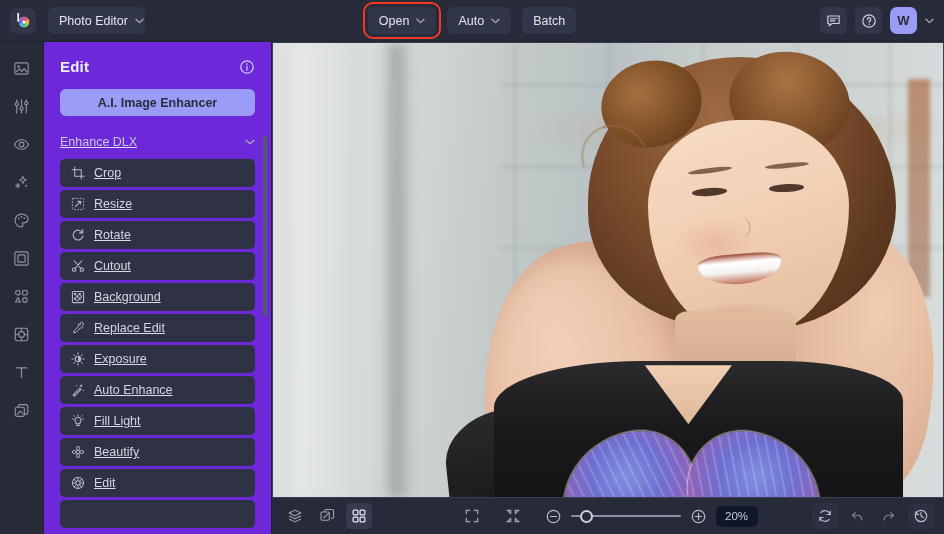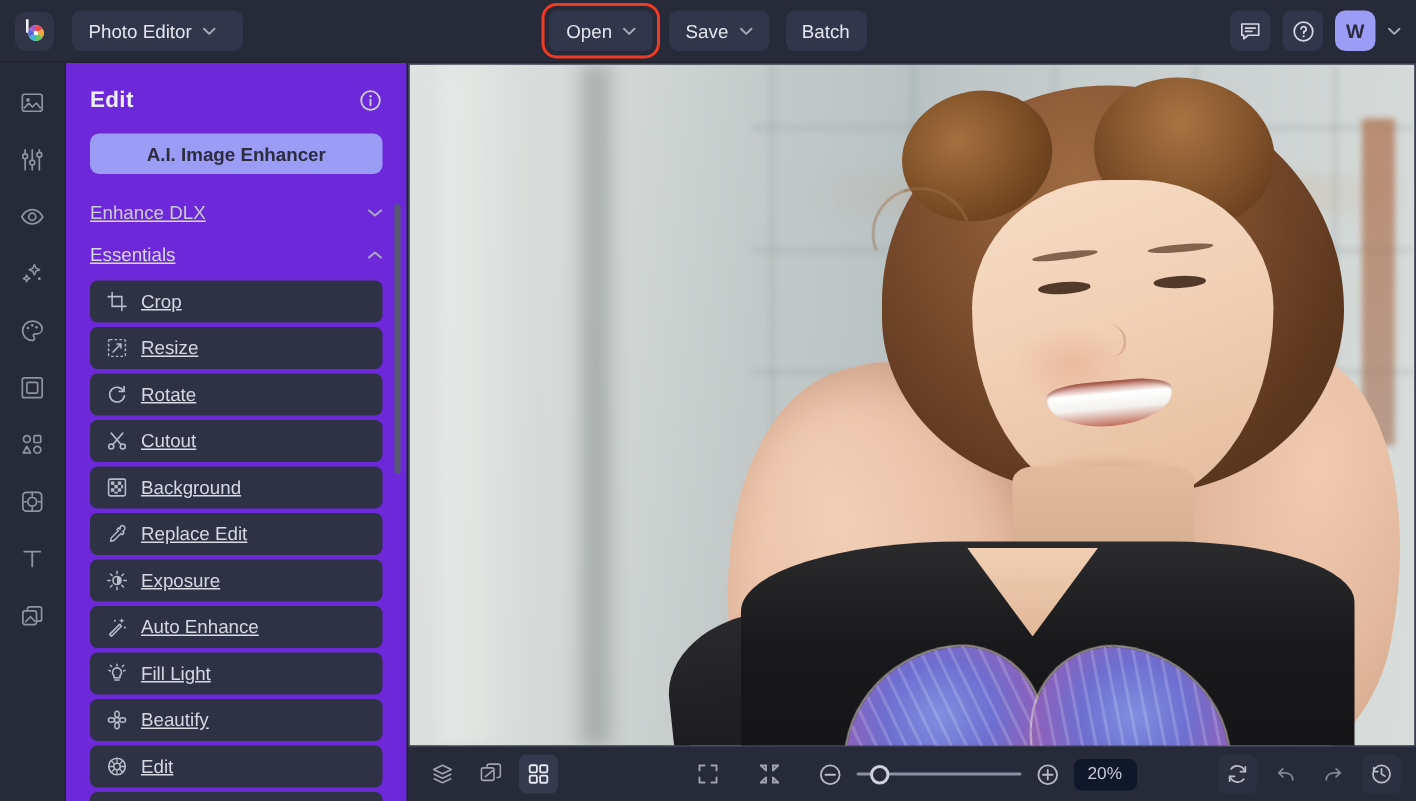--- a/index.html
+++ b/index.html
@@ -18,21 +18,21 @@
     display:flex; align-items:center; position:relative;
     border-bottom:1px solid #20222e;
   }
   .logo-btn {
     width:26px; height:26px; margin-left:10px; border-radius:7px;
     background:#323547; display:flex; align-items:center; justify-content:center;
     flex:0 0 26px;
   }
   .logo-wheel { position:relative; width:17px; height:17px; }
   .app-chip {
-    margin-left:12px; height:27px; padding:0 18px 0 11px; border-radius:6px;
+    margin-left:12px; height:27px; padding:0 1px 0 11px; border-radius:6px;
     background:#32364a; display:flex; align-items:center; gap:7px;
     font-size:12.5px; color:#e4e6ee;
   }
   .center-group {
     position:absolute; left:0; right:0; top:0; bottom:0;
     display:flex; align-items:center; justify-content:center; gap:11px;
     pointer-events:none;
   }
   .center-group > * { pointer-events:auto; }
   .tb-btn {
@@ -353,21 +353,21 @@
     <div class="center-group">
       <button class="tb-btn highlight">
         <span>Open</span>
         <span class="caret-sm">
           <svg width="9" height="6" viewBox="0 0 9 6">
               <path d="M1 1.2 L4.5 4.6 L8 1.2" stroke="#a7aabb" stroke-width="1.3" fill="none" stroke-linecap="round" stroke-linejoin="round"></path>
             </svg>
         </span>
       </button>
       <button class="tb-btn">
-        <span>Save</span>
+        <span>Auto</span>
         <span class="caret-sm">
           <svg width="9" height="6" viewBox="0 0 9 6">
               <path d="M1 1.2 L4.5 4.6 L8 1.2" stroke="#a7aabb" stroke-width="1.3" fill="none" stroke-linecap="round" stroke-linejoin="round"></path>
             </svg>
         </span>
       </button>
       <button class="tb-btn">
         <span>Batch</span>
       </button>
     </div>
@@ -488,28 +488,20 @@
       </div>
 
       <button class="ai-btn">A.I. Image Enhancer</button>
 
       <div class="panel-scroll">
         <div class="sec-head">
           <span>Enhance DLX</span>
           <span>
             <svg width="10" height="6" viewBox="0 0 10 6">
                 <path d="M1 1.3 L5 4.7 L9 1.3" stroke="#a7aabb" stroke-width="1.3" fill="none" stroke-linecap="round" stroke-linejoin="round"></path>
-              </svg>
-          </span>
-        </div>
-        <div class="sec-head sub">
-          <span>Essentials</span>
-          <span>
-            <svg width="10" height="6" viewBox="0 0 10 6">
-                <path d="M1 4.7 L5 1.3 L9 4.7" stroke="#a7aabb" stroke-width="1.3" fill="none" stroke-linecap="round" stroke-linejoin="round"></path>
               </svg>
           </span>
         </div>
 
         <div class="list">
           <div class="list-item">
             <span class="li-ic">
                 <svg width="14" height="14" viewBox="0 0 16 16">
                   <path d="M4.3 1.2v10.5h10.5M1.2 4.3h10.5v10.5" fill="none" stroke="#cfd2de" stroke-width="1.2" stroke-linecap="round"></path>
                 </svg>

